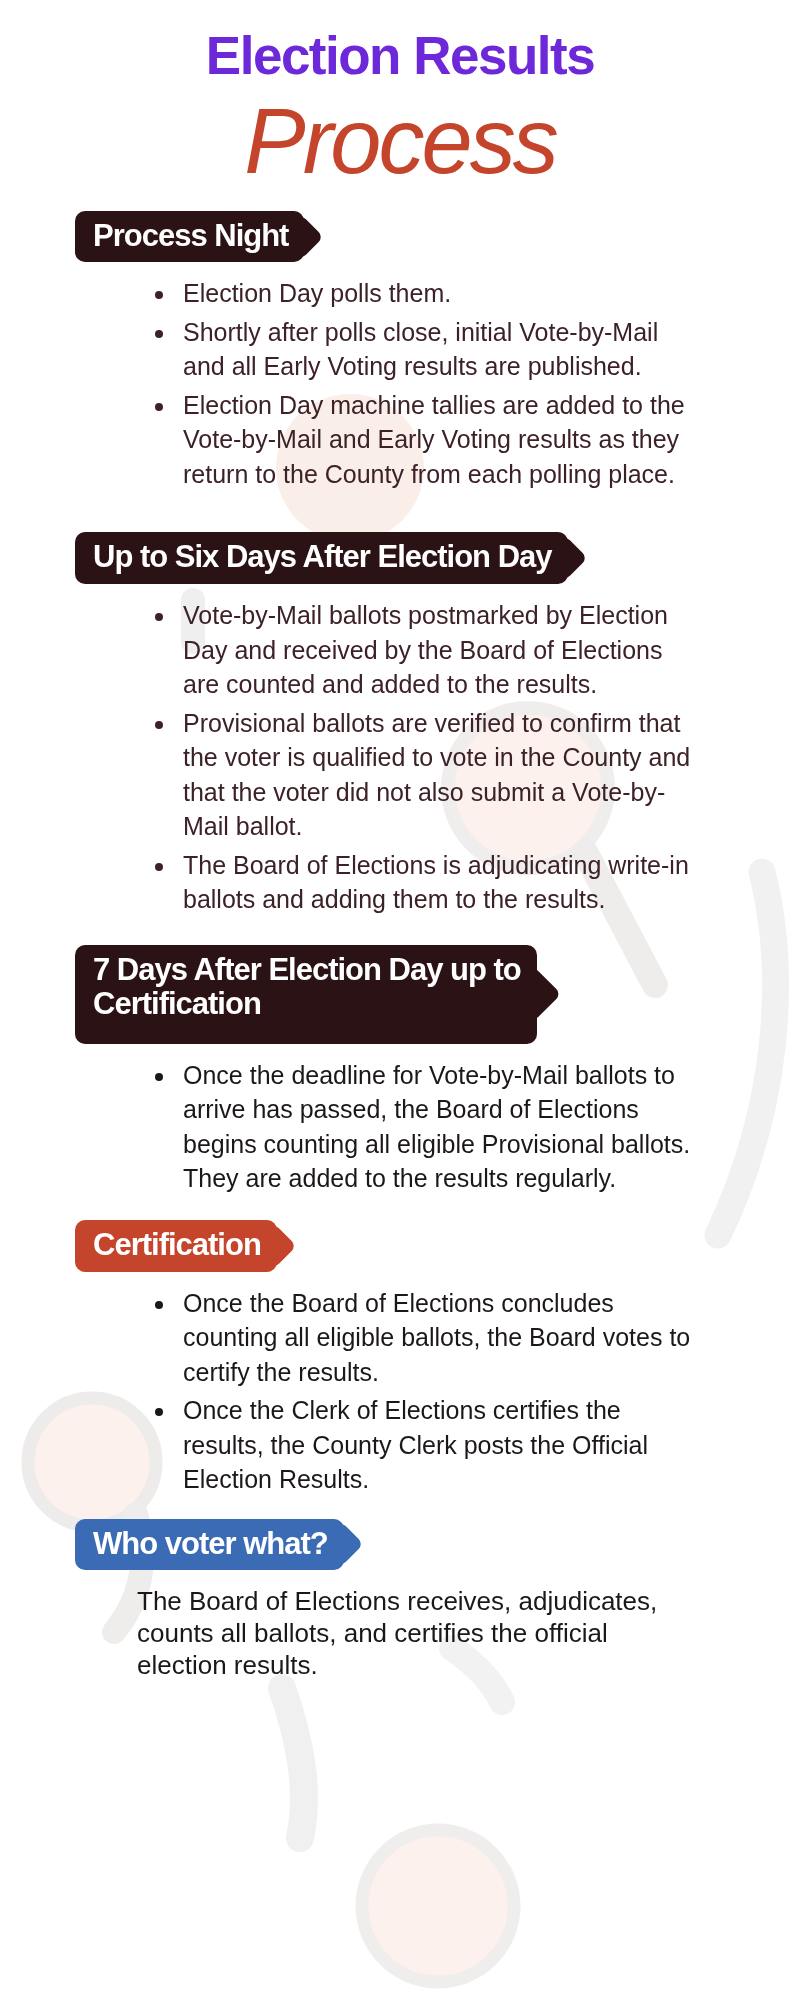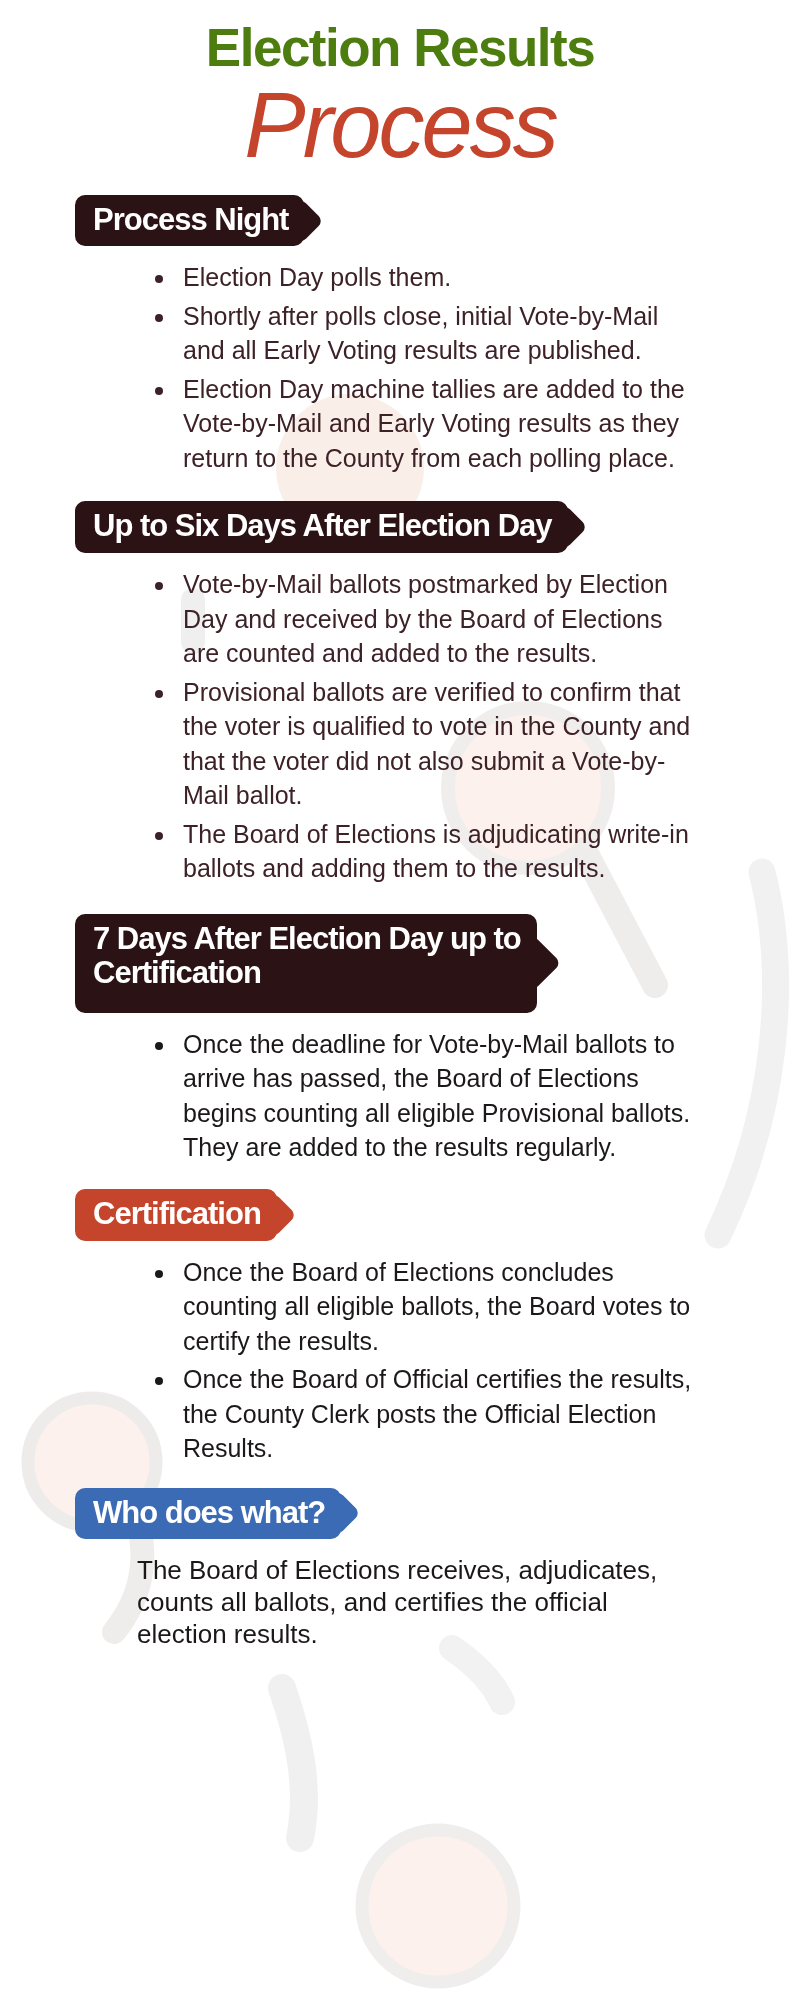--- a/index.html
+++ b/index.html
@@ -8,21 +8,21 @@
     background:#ffffff;
     font-family:"Liberation Sans",sans-serif;
     position:relative;
     overflow:hidden;
   }
   .decor{position:absolute;top:0;left:0;z-index:0;pointer-events:none;}
   .content{position:relative;z-index:1;}
 
   header{ text-align:center; padding-top:10px; }
   .title-line1{
-    margin:8px; color:#4d7c0f;
+    margin:16px; color:#6d28d9;
     font-size:53px; font-weight:800; letter-spacing:-1.5px; line-height:1.15;
   }
   .title-line2{
     margin:-14px 0 0 0; color:#c4452b;
     font-size:92px; font-weight:400; font-style:italic; letter-spacing:-3px; line-height:1.15;
   }
 
   .banner-row{ padding-left:75px; }
   .banner{
     position:relative; z-index:0;
@@ -53,21 +53,21 @@
     margin:14px 100px 0 145px;
     padding-left:32px;
     font-size:25px; line-height:1.38;
     list-style:disc;
   }
   ul.bullets li{ margin-bottom:4px; padding-left:6px; }
   .ink-maroon{ color:#3c2127; }
   .ink-black{ color:#1c1819; }
 
   .m-banner1{ margin-top:16px; }
-  .m-banner2{ margin-top:26px; }
+  .m-banner2{ margin-top:41px; }
   .m-banner3{ margin-top:28px; }
   .m-banner4{ margin-top:24px; }
   .m-banner5{ margin-top:22px; }
 
   .paragraphs{
     margin:16px 0 0 122px;
     width:566px;
     font-size:26px; line-height:1.23;
     color:#1c1819;
   }
@@ -141,28 +141,28 @@
   </section>
 
   <section>
     <div class="banner-row m-banner4">
       <div class="banner bg-red">
         <span>Certification</span>
       </div>
     </div>
     <ul class="bullets ink-black">
       <li>Once the Board of Elections concludes counting all eligible ballots, the Board votes to certify the results.</li>
-      <li>Once the Board of Official certifies the results, the County Clerk posts the Official Election Results.</li>
+      <li>Once the Clerk of Elections certifies the results, the County Clerk posts the Official Election Results.</li>
     </ul>
   </section>
 
   <section>
     <div class="banner-row m-banner5">
       <div class="banner bg-blue">
-        <span>Who does what?</span>
+        <span>Who voter what?</span>
       </div>
     </div>
     <div class="paragraphs">
       <p>The Board of Elections receives, adjudicates, counts all ballots, and certifies the official election results.</p>
     </div>
   </section>
 
 </div>
 
 </body></html>

